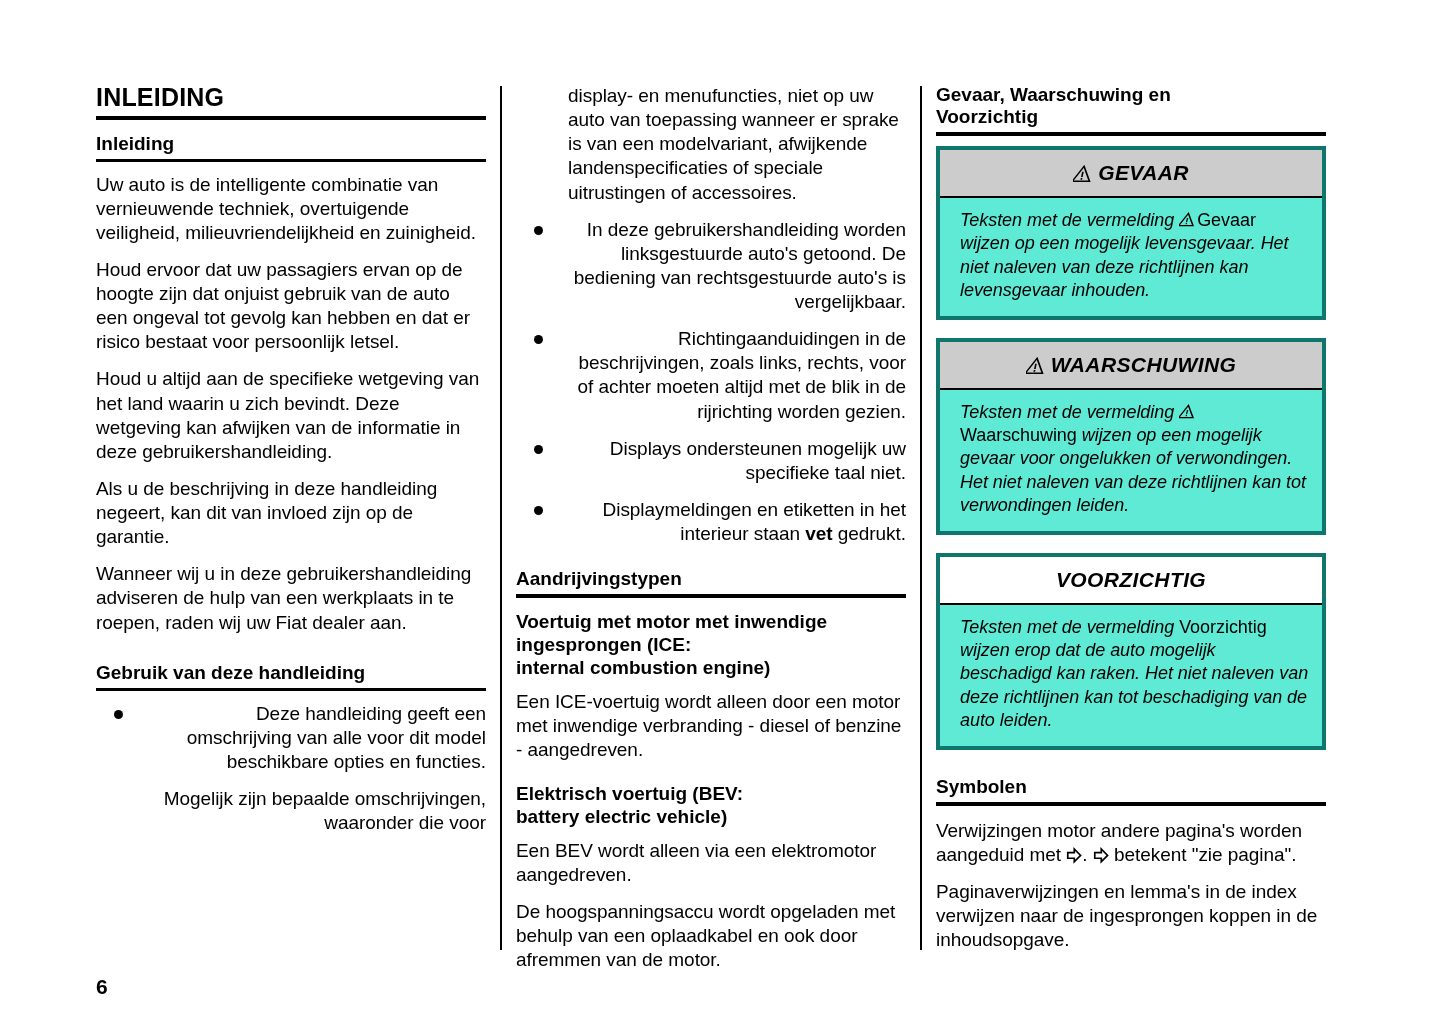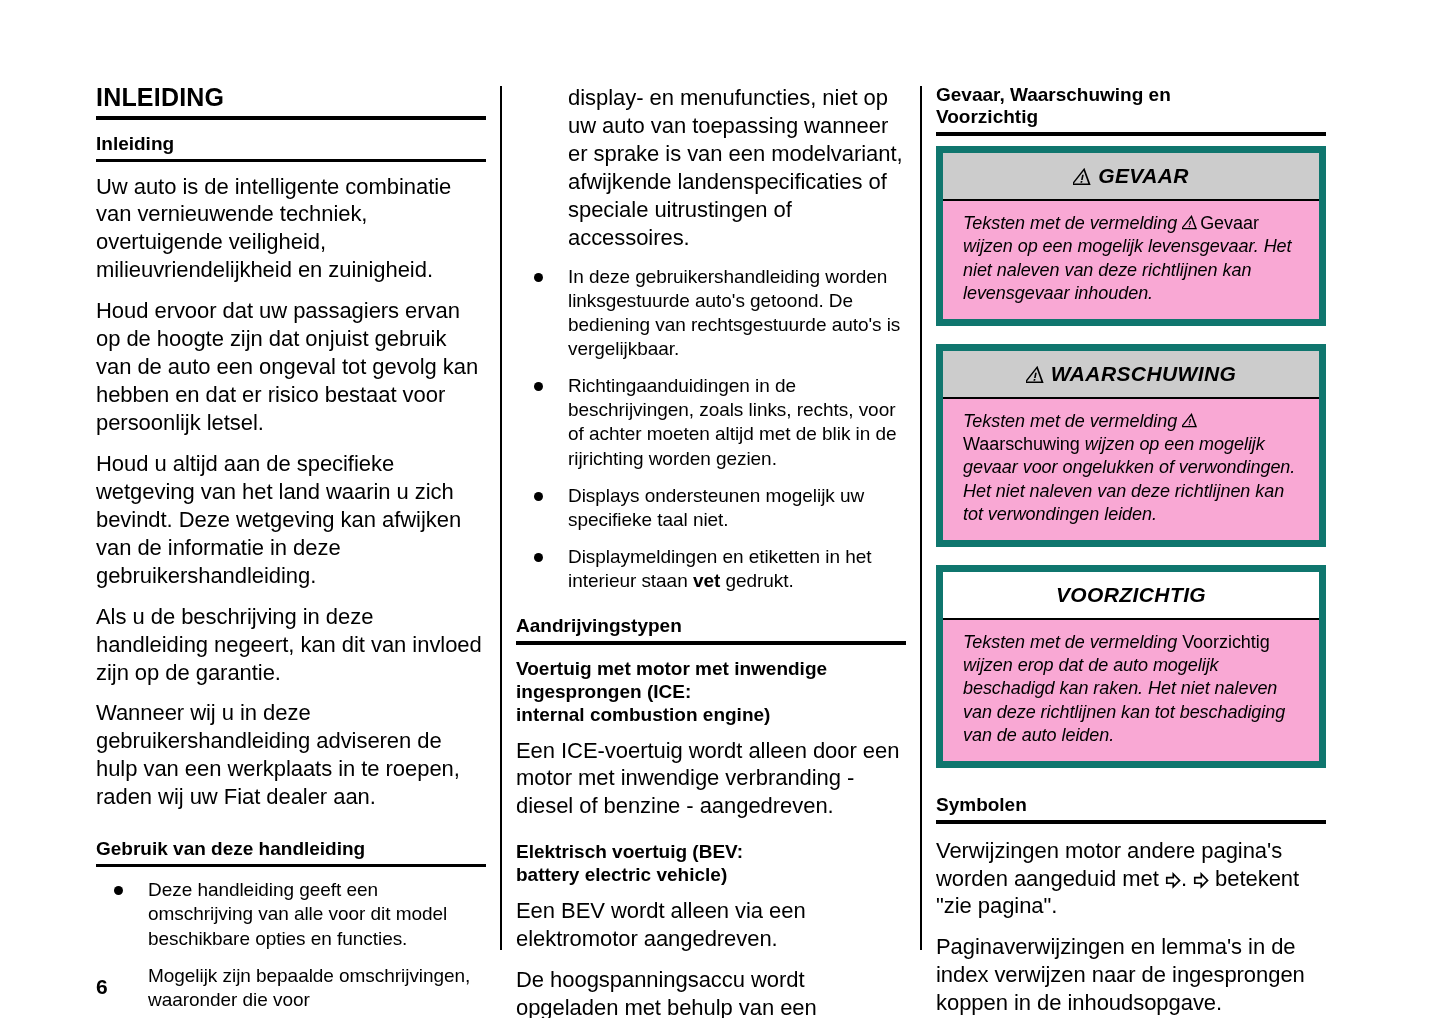--- a/index.html
+++ b/index.html
@@ -82,21 +82,21 @@
   }
 
   h3.boldhead {
     font-size: 19px;
     font-weight: bold;
     margin: 0 0 10px 0;
     line-height: 1.2;
   }
 
   p.body {
-    font-size: 22px;
+    font-size: 19px;
     line-height: 1.27;
     margin: 0 0 13px 0;
     letter-spacing: -0.05px;
   }
   p.body:last-child { margin-bottom: 0; }
 
   .spacer-lg { height: 22px; }
   .spacer-md { height: 14px; }
   .spacer-sm { height: 8px; }
 
@@ -106,20 +106,21 @@
     margin: 0;
     padding: 0;
   }
   ul.bullets li {
     position: relative;
     font-size: 19px;
     line-height: 1.27;
     padding-left: 52px;
     margin-bottom: 13px;
     letter-spacing: -0.05px;
+    text-align: right;
   }
   ul.bullets li:last-child { margin-bottom: 0; }
   ul.bullets li .dot {
     position: absolute;
     left: 18px;
     top: 8px;
     width: 9px;
     height: 9px;
     border-radius: 50%;
     background: #000;
@@ -129,23 +130,23 @@
     font-size: 19px;
     line-height: 1.27;
     margin-bottom: 13px;
     list-style: none;
     letter-spacing: -0.05px;
   }
   .bold-inline { font-weight: bold; }
 
   
   .wbox {
-    border: 7px solid #0f766e;
+    border: 4px solid #0f766e;
     margin-bottom: 18px;
-    background: #f9a8d4;
+    background: #5eead4;
   }
   .wbox-head {
     text-align: center;
     font-size: 21px;
     font-weight: bold;
     font-style: italic;
     letter-spacing: 0.4px;
     padding: 11px 6px 11px 6px;
     border-bottom: 2px solid #000;
     display: flex;

